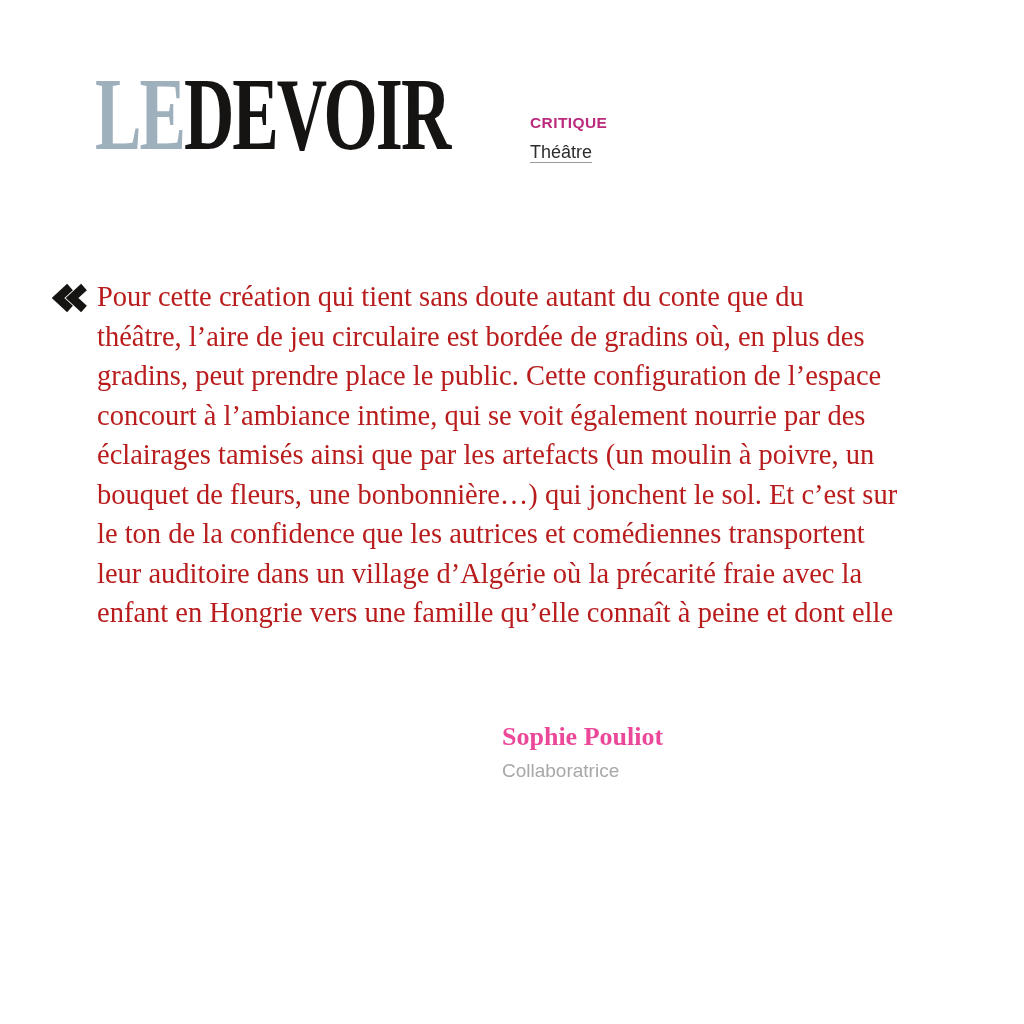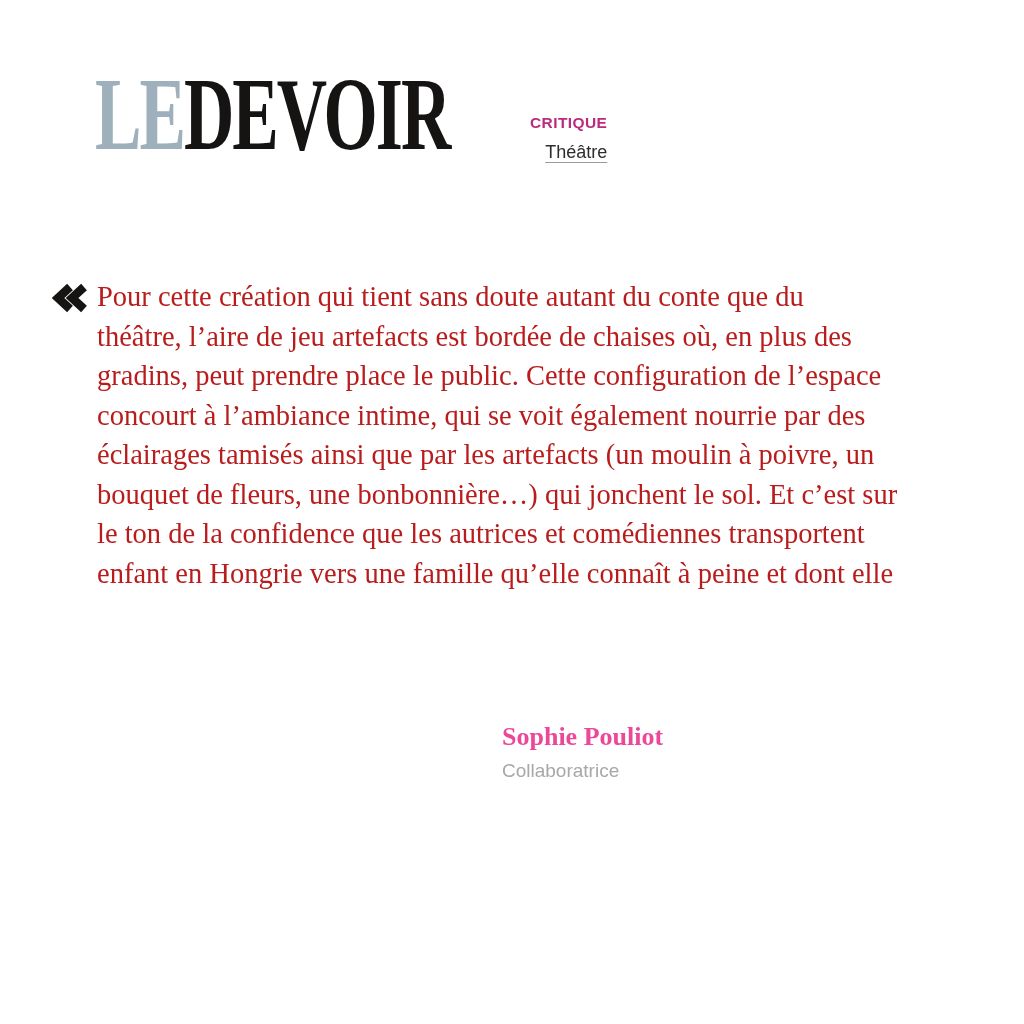--- a/index.html
+++ b/index.html
@@ -28,21 +28,20 @@
     transform-origin: left top;
   }
   .logo-le { color: #9fb0bd; }
   .logo-devoir { color: #161413; }
 
   
   .tags {
     position: absolute;
     left: 530px;
     top: 114px;
-    text-align: right;
   }
   .category {
     color: #bb2a7d;
     font-weight: 700;
     font-size: 15.5px;
     letter-spacing: 0.4px;
   }
   .section {
     margin-top: 10px;
     font-size: 18px;
@@ -110,26 +109,27 @@
     <div class="section">Théâtre</div>
   </div>
 
   <div class="quote">
     <svg class="open-quote" width="40" height="30" viewBox="0 0 40 30" aria-hidden="true">
       <polyline points="18,4 6,15 18,26" fill="none" stroke="#161413" stroke-width="8.5"></polyline>
       <polyline points="32,4 20,15 32,26" fill="none" stroke="#161413" stroke-width="8.5"></polyline>
     </svg>
     <div id="quote-lines">
         <div class="quote-line">Pour cette création qui tient sans doute autant du conte que du</div>
-        <div class="quote-line">théâtre, l’aire de jeu artefacts est bordée de chaises où, en plus des</div>
+        <div class="quote-line">théâtre, l’aire de jeu circulaire est bordée de gradins où, en plus des</div>
         <div class="quote-line">gradins, peut prendre place le public. Cette configuration de l’espace</div>
         <div class="quote-line">concourt à l’ambiance intime, qui se voit également nourrie par des</div>
         <div class="quote-line">éclairages tamisés ainsi que par les artefacts (un moulin à poivre, un</div>
         <div class="quote-line">bouquet de fleurs, une bonbonnière…) qui jonchent le sol. Et c’est sur</div>
         <div class="quote-line">le ton de la confidence que les autrices et comédiennes transportent</div>
+        <div class="quote-line">leur auditoire dans un village d’Algérie où la précarité fraie avec la</div>
         <div class="quote-line">enfant en Hongrie vers une famille qu’elle connaît à peine et dont elle</div>
       </div>
   </div>
 
   <div class="author">
     <div class="author-name">Sophie Pouliot</div>
     <div class="author-role">Collaboratrice</div>
   </div>
 
 </div>

